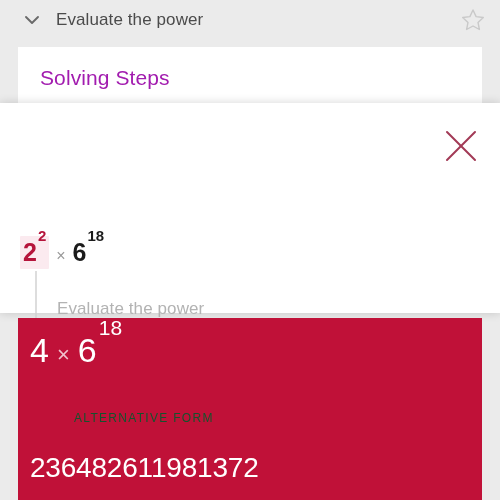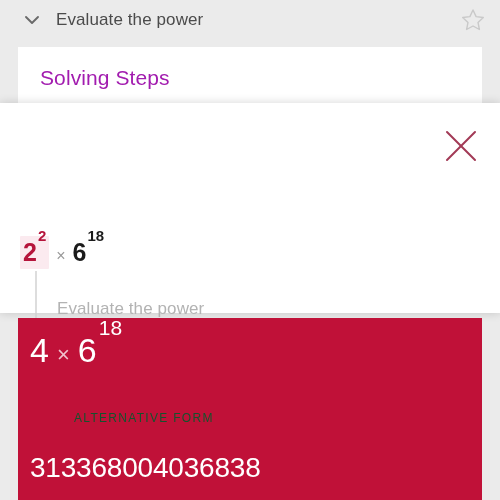--- a/index.html
+++ b/index.html
@@ -243,13 +243,13 @@
 
 <div id="result-card"></div>
 
 <div id="result-expr">
   <span class="rterm">4</span>
   <span class="rtimes">×</span>
   <span class="rterm"><span>6</span><span class="sup">18</span></span>
 </div>
 
 <div id="alt-form-label">ALTERNATIVE FORM</div>
-<div id="alt-form-value">313368004036838</div>
+<div id="alt-form-value">236482611981372</div>
 
 </body></html>

